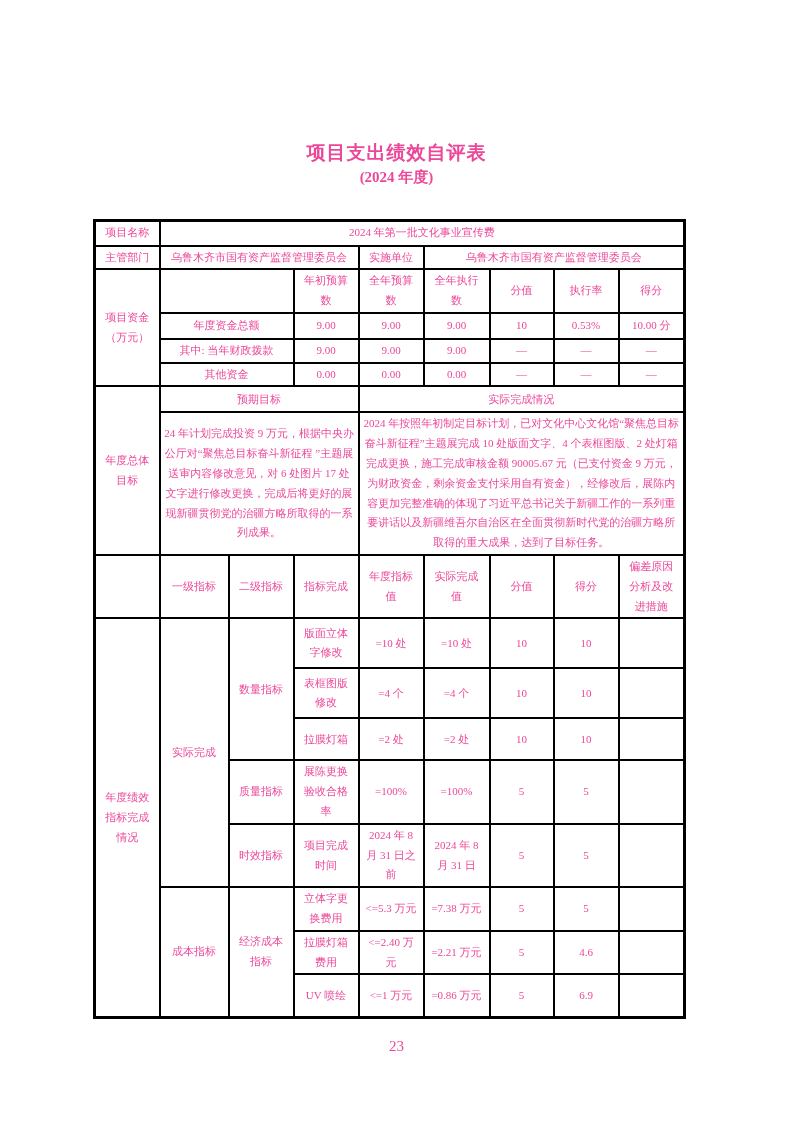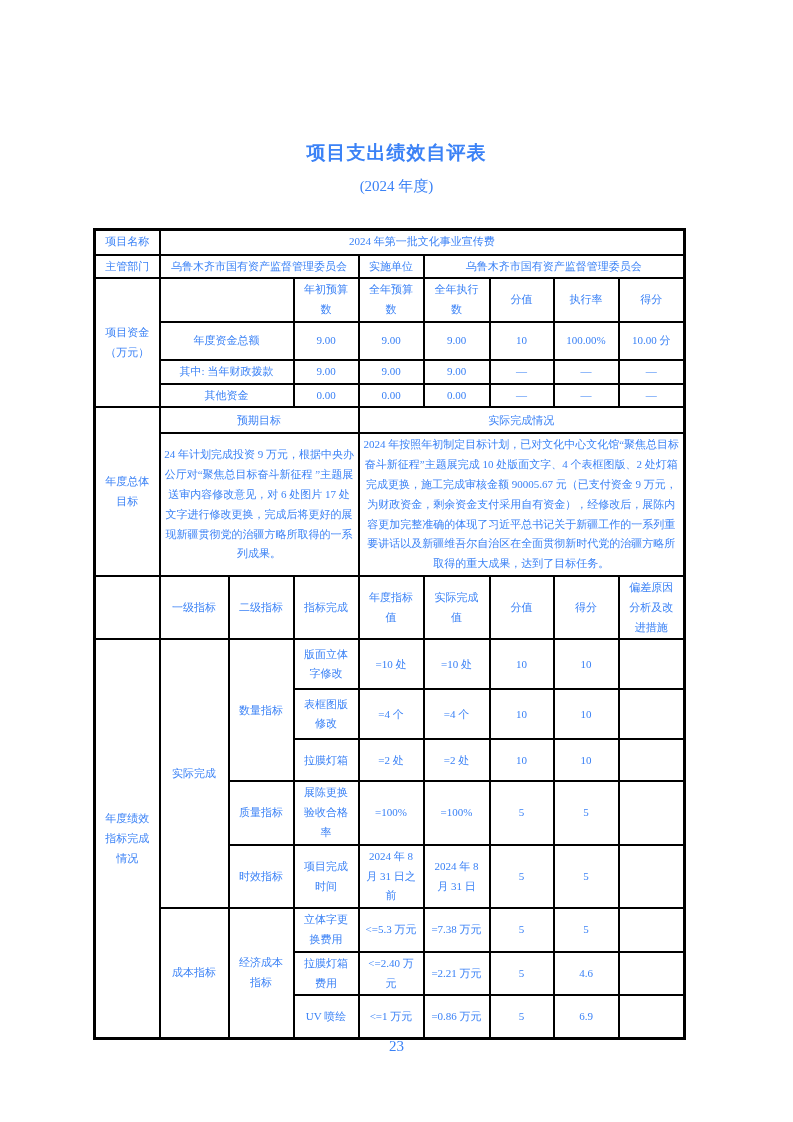--- a/index.html
+++ b/index.html
@@ -1,35 +1,35 @@
 <!DOCTYPE html>
 <html><head>
 <meta charset="utf-8">
 <style>
   html,body{margin:0;padding:0;background:#fff;}
   .page{
     position:relative;
     width:793px;height:1122px;
     background:#ffffff;
     font-family:"Liberation Serif","DejaVu Serif",serif;
-    color:#3b82f6;
+    color:#ec4899;
     overflow:hidden;
   }
   .doc-title{
     padding-top:140px;
     text-align:center;
     font-size:19px;
     font-weight:bold;
     letter-spacing:1px;
   }
   .doc-subtitle{
     text-align:center;
     font-size:15px;
-    font-weight:normal;
-    margin-top:11px;
+    font-weight:bold;
+    margin-top:2px;
     margin-bottom:7px;
   }
   table.assessment{
     border-collapse:collapse;
     table-layout:fixed;
     margin-left:93px;
     width:590px;
     border:3px solid #000;
     margin-top:32px;
   }
@@ -100,27 +100,27 @@
 数</td>
         <td>全年预算
 数</td>
         <td>全年执行
 数</td>
         <td>分值</td>
         <td>执行率</td>
         <td>得分</td>
       </tr>
 
-      <tr style="height:38px">
+      <tr style="height:26px">
         <td colspan="2">年度资金总额</td>
         <td>9.00</td>
         <td>9.00</td>
         <td>9.00</td>
         <td>10</td>
-        <td>100.00%</td>
+        <td>0.53%</td>
         <td>10.00 分</td>
       </tr>
 
       <tr style="height:22px">
         <td colspan="2">其中: 当年财政拨款</td>
         <td>9.00</td>
         <td>9.00</td>
         <td>9.00</td>
         <td>—</td>
         <td>—</td>

